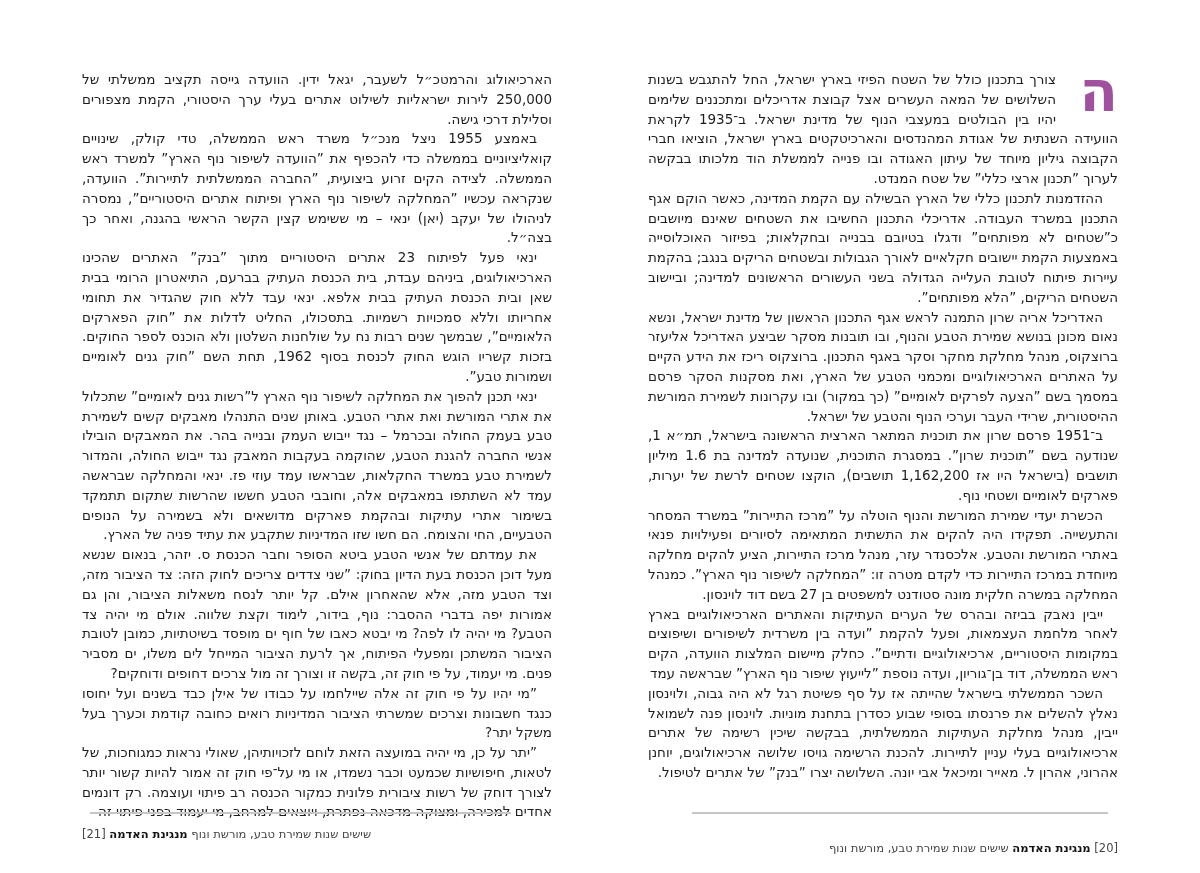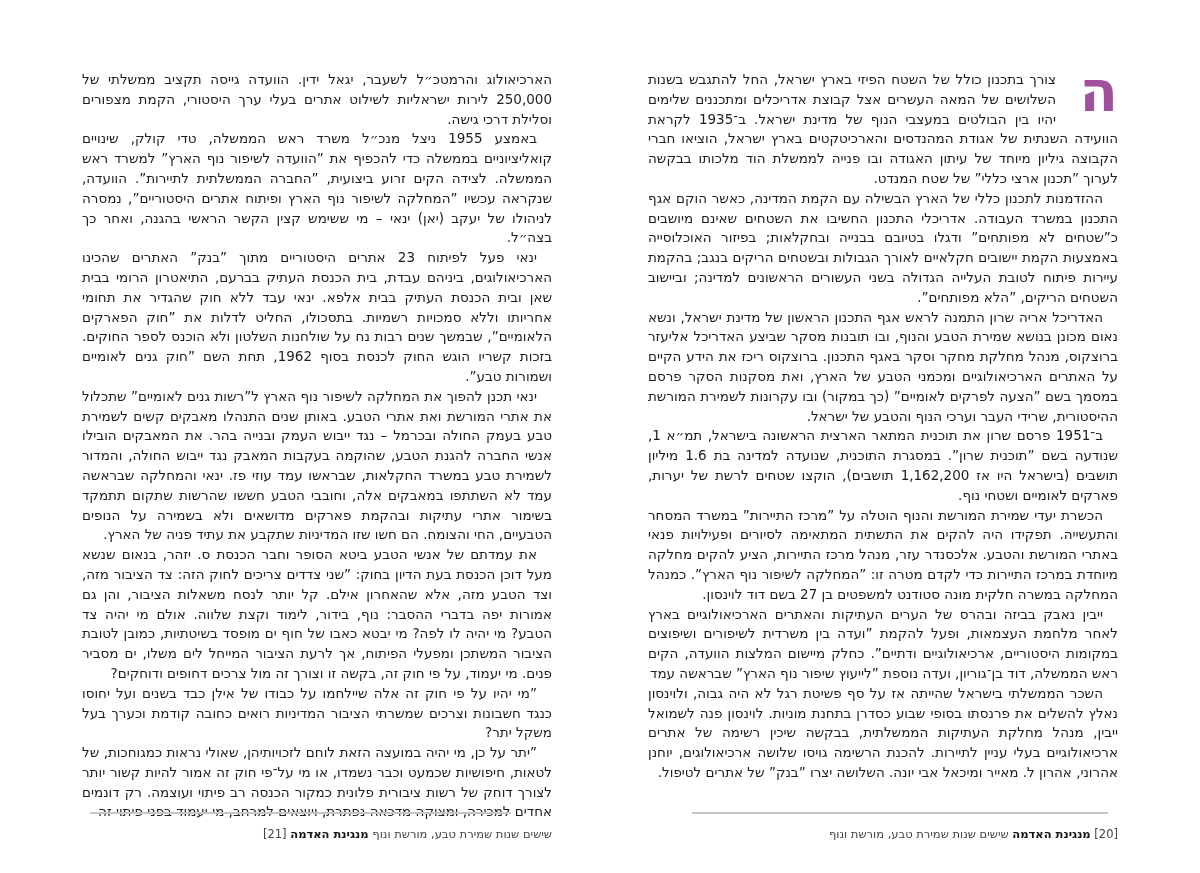--- a/index.html
+++ b/index.html
@@ -73,22 +73,22 @@
   .footer-left  .footer-rule { left: 8px;  width: 421px; }
   .footer-right .footer-rule { right: 10px; width: 416px; }
 
   .footer-text {
     position: absolute;
     top: 15px;
     right: 0;
     left: 0;
     white-space: nowrap;
   }
-  .footer-left  .footer-text { text-align: right;  }
-  .footer-right .footer-text { text-align: right; }
+  .footer-left  .footer-text { text-align: left;  }
+  .footer-right .footer-text { text-align: right; margin-top: 14px; }
 
   .footer-book-title {
     font-weight: bold;
     color: #141414;
   }
 </style>
 </head>
 <body>
 
 <div class="spread">

